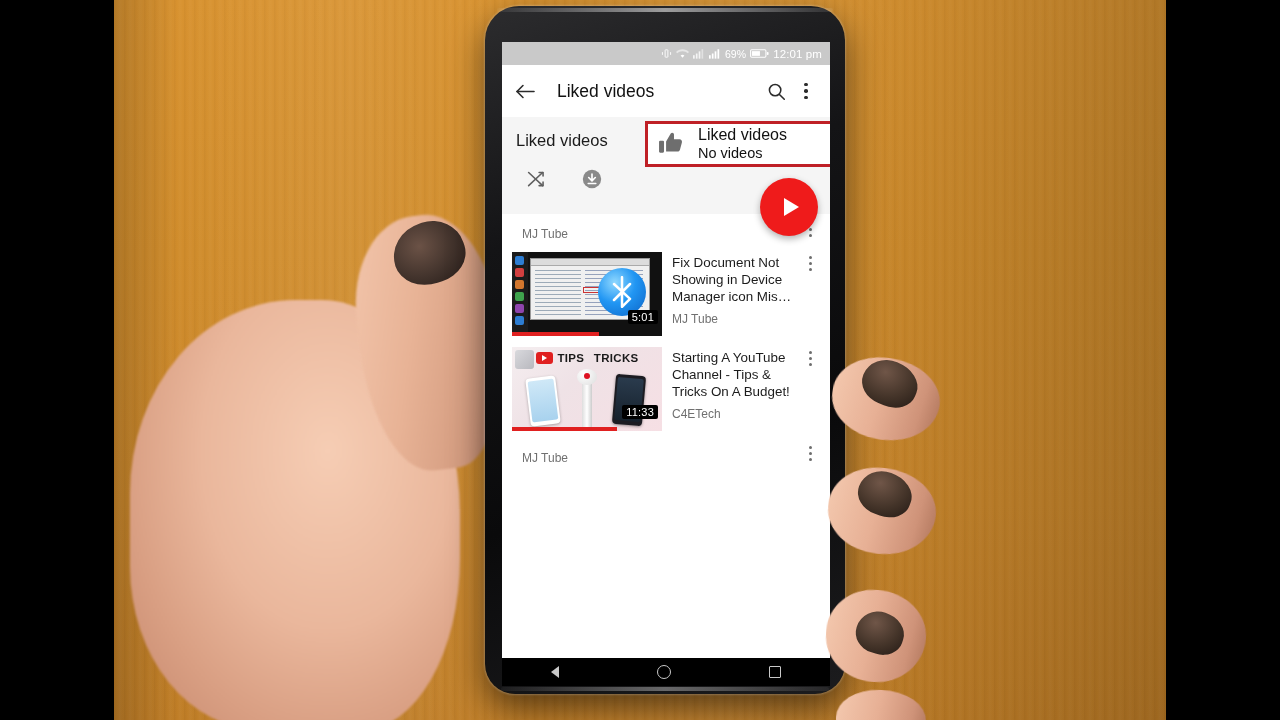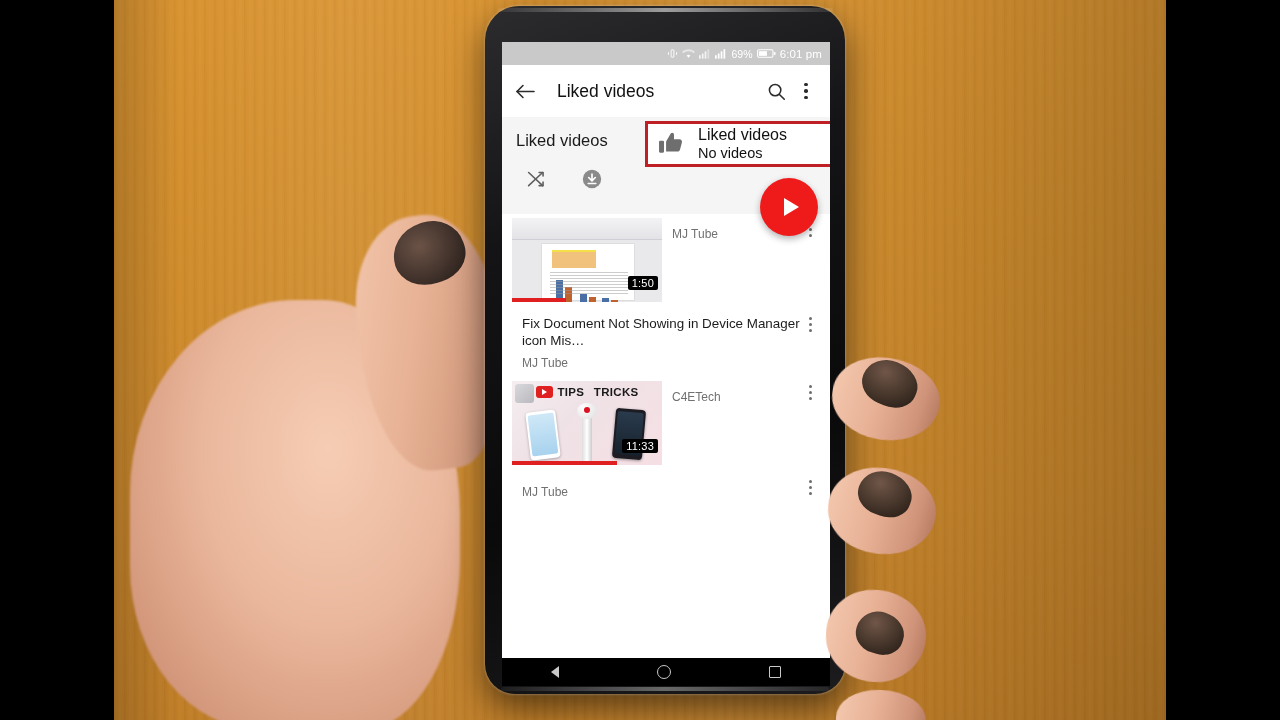--- a/index.html
+++ b/index.html
@@ -273,21 +273,21 @@
           </svg>
         </span>
         <span id="battpct">69%</span>
         <span>
           <svg width="19" height="11" viewBox="0 0 26 13" fill="none">
             <rect x="0.8" y="1.5" width="21" height="10" rx="1.5" stroke="#fff" stroke-width="1.4"></rect>
             <rect x="2.6" y="3.3" width="11" height="6.4" fill="#fff"></rect>
             <rect x="23" y="4.6" width="2.4" height="4" rx="1" fill="#fff"></rect>
           </svg>
         </span>
-        <span id="clock">6:01 pm</span>
+        <span id="clock">12:01 pm</span>
       </div>
 
       <div id="appbar">
         <span id="back-btn">
           <svg width="21" height="17" viewBox="0 0 24 20" fill="none" stroke="#2b2b2b" stroke-width="1.9" stroke-linecap="round" stroke-linejoin="round">
             <path d="M22 10H2"></path>
               <path d="M9 3L2 10l7 7"></path>
           </svg>
         </span>
         <span id="appbar-title">Liked videos</span>
@@ -342,54 +342,58 @@
             <div id="ann-line1">Liked videos</div>
             <div id="ann-line2">No videos</div>
           </span>
         </div>
       </div>
 
 
       <div id="video-list">
 
         <div class="video-row">
+          <div class="meta">
+            <div class="vchannel">MJ Tube</div>
+          </div>
+          <span class="row-menu">
+            <span class="dots">
+                <i></i>
+                <i></i>
+                <i></i>
+              </span>
+          </span>
+        </div>
+
+        <div class="video-row">
           <div class="thumb">
-            <div class="art word-bg">
-              <div class="word-tabbar"></div>
-              <div class="word-ribbon"></div>
-              <div class="word-page">
-                <div class="word-tbl-h"></div>
-                  <div class="word-tbl"></div>
-                <div class="word-chart">
-                  <div class="bar" style="left:6px;height:24px;background:#4a6fa5;"></div>
-                  <div class="bar" style="left:15px;height:17px;background:#c0622e;"></div>
-                  <div class="bar" style="left:30px;height:10px;background:#4a6fa5;"></div>
-                  <div class="bar" style="left:39px;height:7px;background:#c0622e;"></div>
-                  <div class="bar" style="left:52px;height:6px;background:#4a6fa5;"></div>
-                  <div class="bar" style="left:61px;height:4px;background:#c0622e;"></div>
-                </div>
-                <div class="word-lines"></div>
+            <div class="art bt-bg">
+              <div class="bt-taskbar">
+                <span class="bt-ticon" style="top:4px;background:#2d7dd2;"></span>
+                <span class="bt-ticon" style="top:16px;background:#d23f3f;"></span>
+                <span class="bt-ticon" style="top:28px;background:#d2762d;"></span>
+                <span class="bt-ticon" style="top:40px;background:#3fa34d;"></span>
+                <span class="bt-ticon" style="top:52px;background:#8e44ad;"></span>
+                <span class="bt-ticon" style="top:64px;background:#2d7dd2;"></span>
+              </div>
+              <div class="bt-win">
+                <div class="bt-winhdr"></div>
+                <div class="bt-tree"></div>
+                  <div class="bt-tree2"></div>
+                <div class="bt-sel"></div>
+              </div>
+              <div class="bt-logo">
+                <svg class="bt-glyph" width="22" height="32" viewBox="0 0 18 28" fill="none" stroke="#fff" stroke-width="2.2" stroke-linejoin="round" stroke-linecap="round">
+                  <path d="M9 1v26l7-7L2 7M2 21l14-14"></path>
+                </svg>
               </div>
             </div>
-            <span class="progress" style="width:36%"></span>
-            <span class="dur">1:50</span>
-          </div>
-          <div class="meta">
-            <div class="vchannel">MJ Tube</div>
-          </div>
-          <span class="row-menu">
-            <span class="dots">
-                <i></i>
-                <i></i>
-                <i></i>
-              </span>
-          </span>
-        </div>
-
-        <div class="video-row">
+            <span class="progress" style="width:58%"></span>
+            <span class="dur">5:01</span>
+          </div>
           <div class="meta">
             <div class="vtitle">Fix Document Not Showing in Device Manager icon Mis…</div>
             <div class="vchannel">MJ Tube</div>
           </div>
           <span class="row-menu">
             <span class="dots">
                 <i></i>
                 <i></i>
                 <i></i>
               </span>
@@ -413,20 +417,21 @@
               <div class="tripod-head"></div>
               <div class="tripod-dot"></div>
               <div class="phone-b">
                   <i></i>
                 </div>
             </div>
             <span class="progress" style="width:70%"></span>
             <span class="dur">11:33</span>
           </div>
           <div class="meta">
+            <div class="vtitle">Starting A YouTube Channel - Tips &amp; Tricks On A Budget!</div>
             <div class="vchannel">C4ETech</div>
           </div>
           <span class="row-menu">
             <span class="dots">
                 <i></i>
                 <i></i>
                 <i></i>
               </span>
           </span>
         </div>

